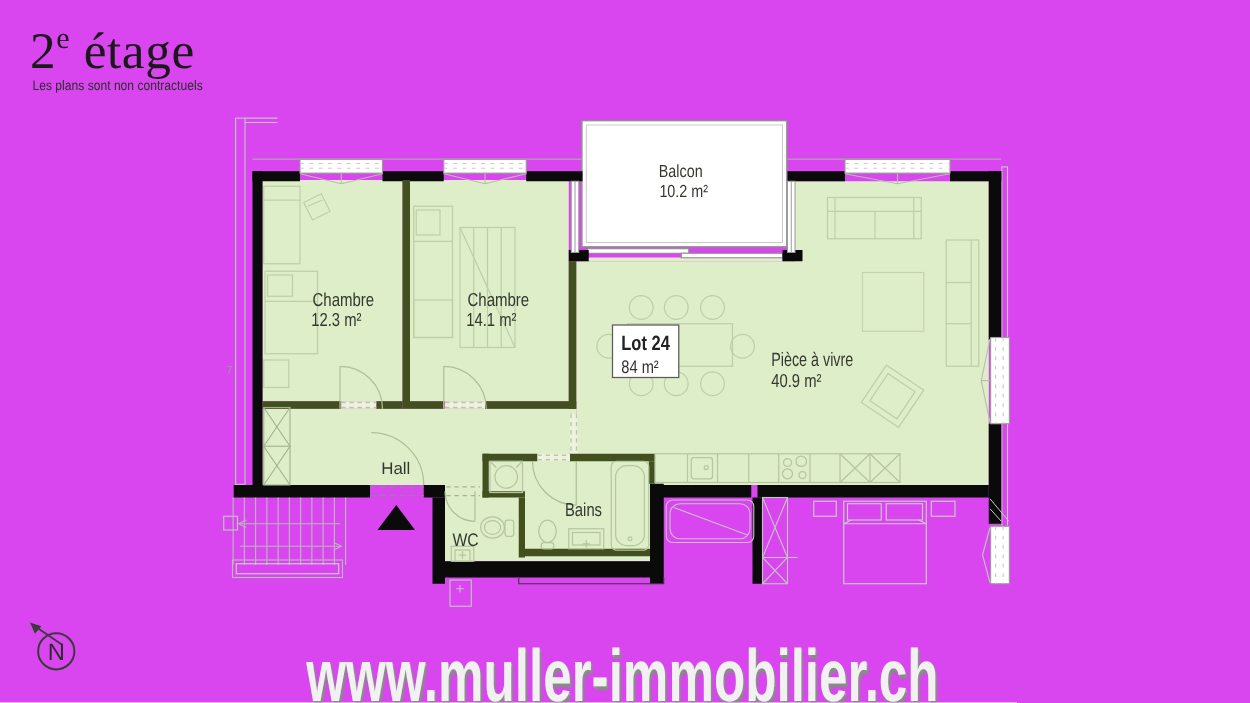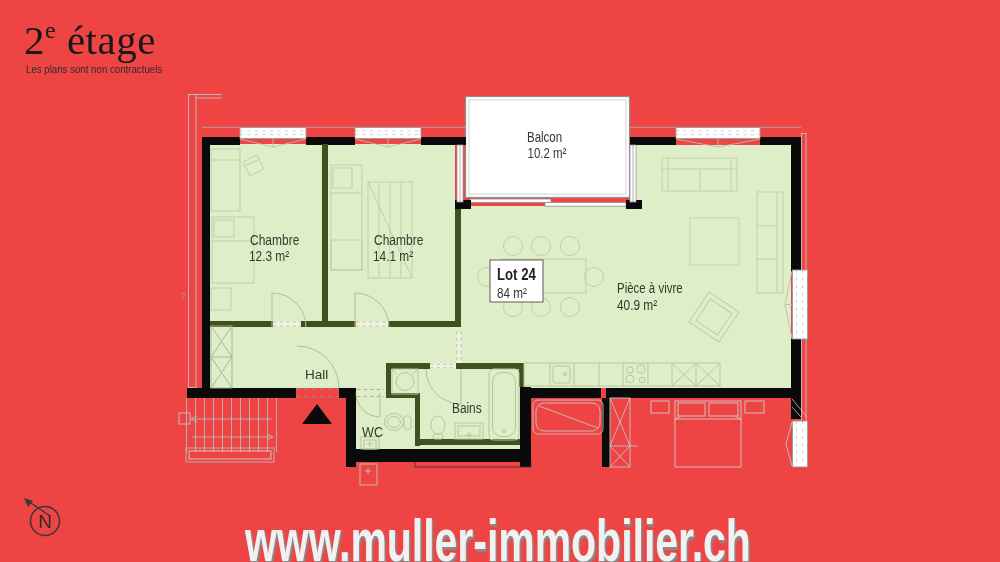--- a/index.html
+++ b/index.html
@@ -1,16 +1,16 @@
 <!DOCTYPE html>
 <html><head>
 <meta charset="utf-8">
 <style>
   html,body{margin:0;padding:0;background:#fff;width:1000px;height:562px;overflow:hidden;}
-  #page{position:relative;width:1000px;height:562px;background:#ef4444;overflow:hidden;font-family:"Liberation Sans",sans-serif;}
+  #page{position:relative;width:1000px;height:562px;background:#d946ef;overflow:hidden;font-family:"Liberation Sans",sans-serif;}
   #title{position:absolute;left:24px;top:16px;font-family:"Liberation Serif",serif;font-size:41px;color:#191919;letter-spacing:0.5px;}
   #title sup{font-size:24px;vertical-align:16px;line-height:0;}
   #subtitle{position:absolute;left:26px;top:63px;font-size:11px;color:#2d2d2d;letter-spacing:0px;transform-origin:0 0;transform:scaleX(0.88);}
   #wm{position:absolute;left:245px;top:507px;font-size:59px;font-weight:bold;color:#f1f1f1;white-space:nowrap;transform-origin:0 0;transform:scaleX(0.694);text-shadow:2px 3px 2px #8a8a8a, 1px 1px 1px #adadad;}
 </style>
 </head>
 <body>
 <div id="page">
 
   <div id="title">2<sup>e</sup> étage</div>

